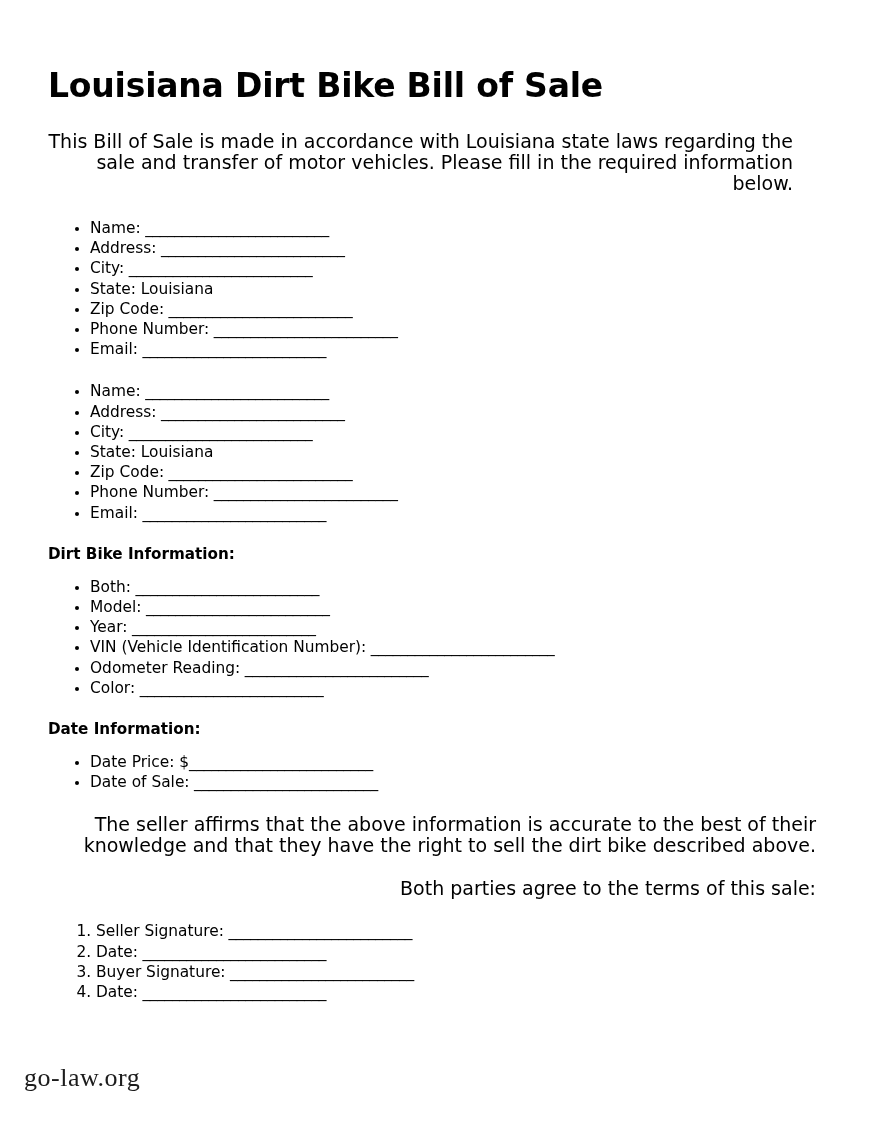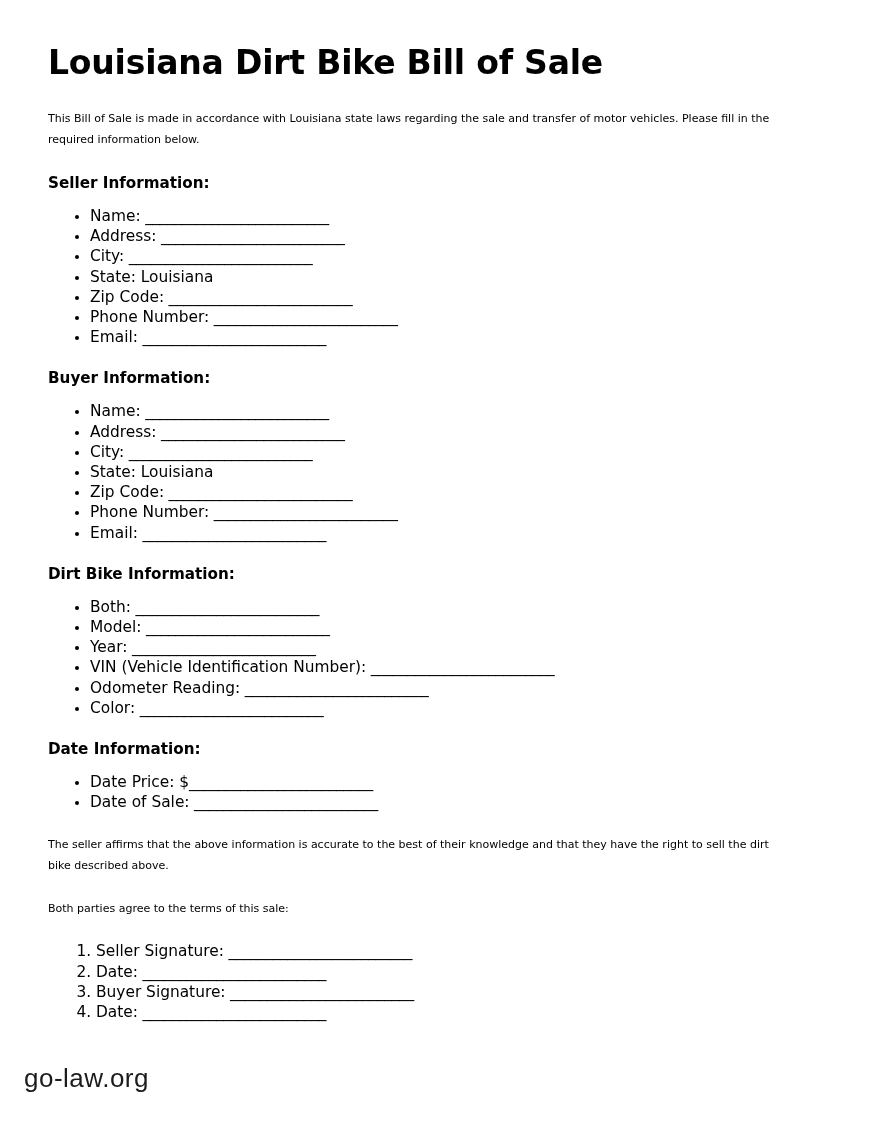--- a/index.html
+++ b/index.html
@@ -16,36 +16,37 @@
     color: #000000;
     overflow: hidden;
   }
   .page {
     position: absolute;
     left: 0;
     top: 0;
     width: 869px;
     height: 1124px;
     box-sizing: border-box;
-    padding: 40px 48px 0 48px;
+    padding: 63px 48px 0 48px;
   }
   .doc-title {
     font-size: 33px;
     font-weight: bold;
     letter-spacing: -0.2px;
     line-height: 1.15;
     margin: 0 0 26px 0;
     padding-top: 4px;
   }
   .intro-para,
   .body-para {
-    font-size: 11px;
+    font-size: 19px;
     line-height: 21px;
     margin: 0;
     max-width: 745px;
+    text-align: right;
   }
   .intro-para { margin-bottom: 24px; }
 
   .section-heading {
     font-size: 15.2px;
     font-weight: bold;
     margin: 0 0 14px 0;
   }
 
   ul.field-list,
@@ -65,54 +66,52 @@
     padding: 0;
     white-space: nowrap;
   }
   ul.field-list li::marker { font-size: 13px; }
   ol.field-list li::marker { font-size: 15.4px; }
 
   .blank {
     letter-spacing: -0.35px;
   }
 
-  .para-block { margin-bottom: 22px; }
+  .para-block { margin-bottom: 22px; margin-left: 23px; }
 
   .footer-watermark {
     position: absolute;
     left: 24px;
     top: 1063px;
-    font-family: Liberation Sans, sans-serif;
+    font-family: Liberation Serif, serif;
     font-size: 26px;
     letter-spacing: 0.5px;
     color: #1c1c1c;
     white-space: nowrap;
   }
 </style>
 </head>
 <body>
 
 <div class="page">
 
   <h1 class="doc-title">Louisiana Dirt Bike Bill of Sale</h1>
 
   <p class="intro-para">This Bill of Sale is made in accordance with Louisiana state laws regarding the sale and transfer of motor vehicles. Please fill in the required information below.</p>
 
-  <h2 class="section-heading">Seller Information:</h2>
   <ul class="field-list">
     <li><span>Name:</span><span class="blank"> _________________________</span></li>
     <li><span>Address:</span><span class="blank"> _________________________</span></li>
     <li><span>City:</span><span class="blank"> _________________________</span></li>
     <li><span>State: Louisiana</span><span class="blank"></span></li>
     <li><span>Zip Code:</span><span class="blank"> _________________________</span></li>
     <li><span>Phone Number:</span><span class="blank"> _________________________</span></li>
     <li><span>Email:</span><span class="blank"> _________________________</span></li>
   </ul>
 
-  <h2 class="section-heading">Buyer Information:</h2>
   <ul class="field-list">
     <li><span>Name:</span><span class="blank"> _________________________</span></li>
     <li><span>Address:</span><span class="blank"> _________________________</span></li>
     <li><span>City:</span><span class="blank"> _________________________</span></li>
     <li><span>State: Louisiana</span><span class="blank"></span></li>
     <li><span>Zip Code:</span><span class="blank"> _________________________</span></li>
     <li><span>Phone Number:</span><span class="blank"> _________________________</span></li>
     <li><span>Email:</span><span class="blank"> _________________________</span></li>
   </ul>
 

